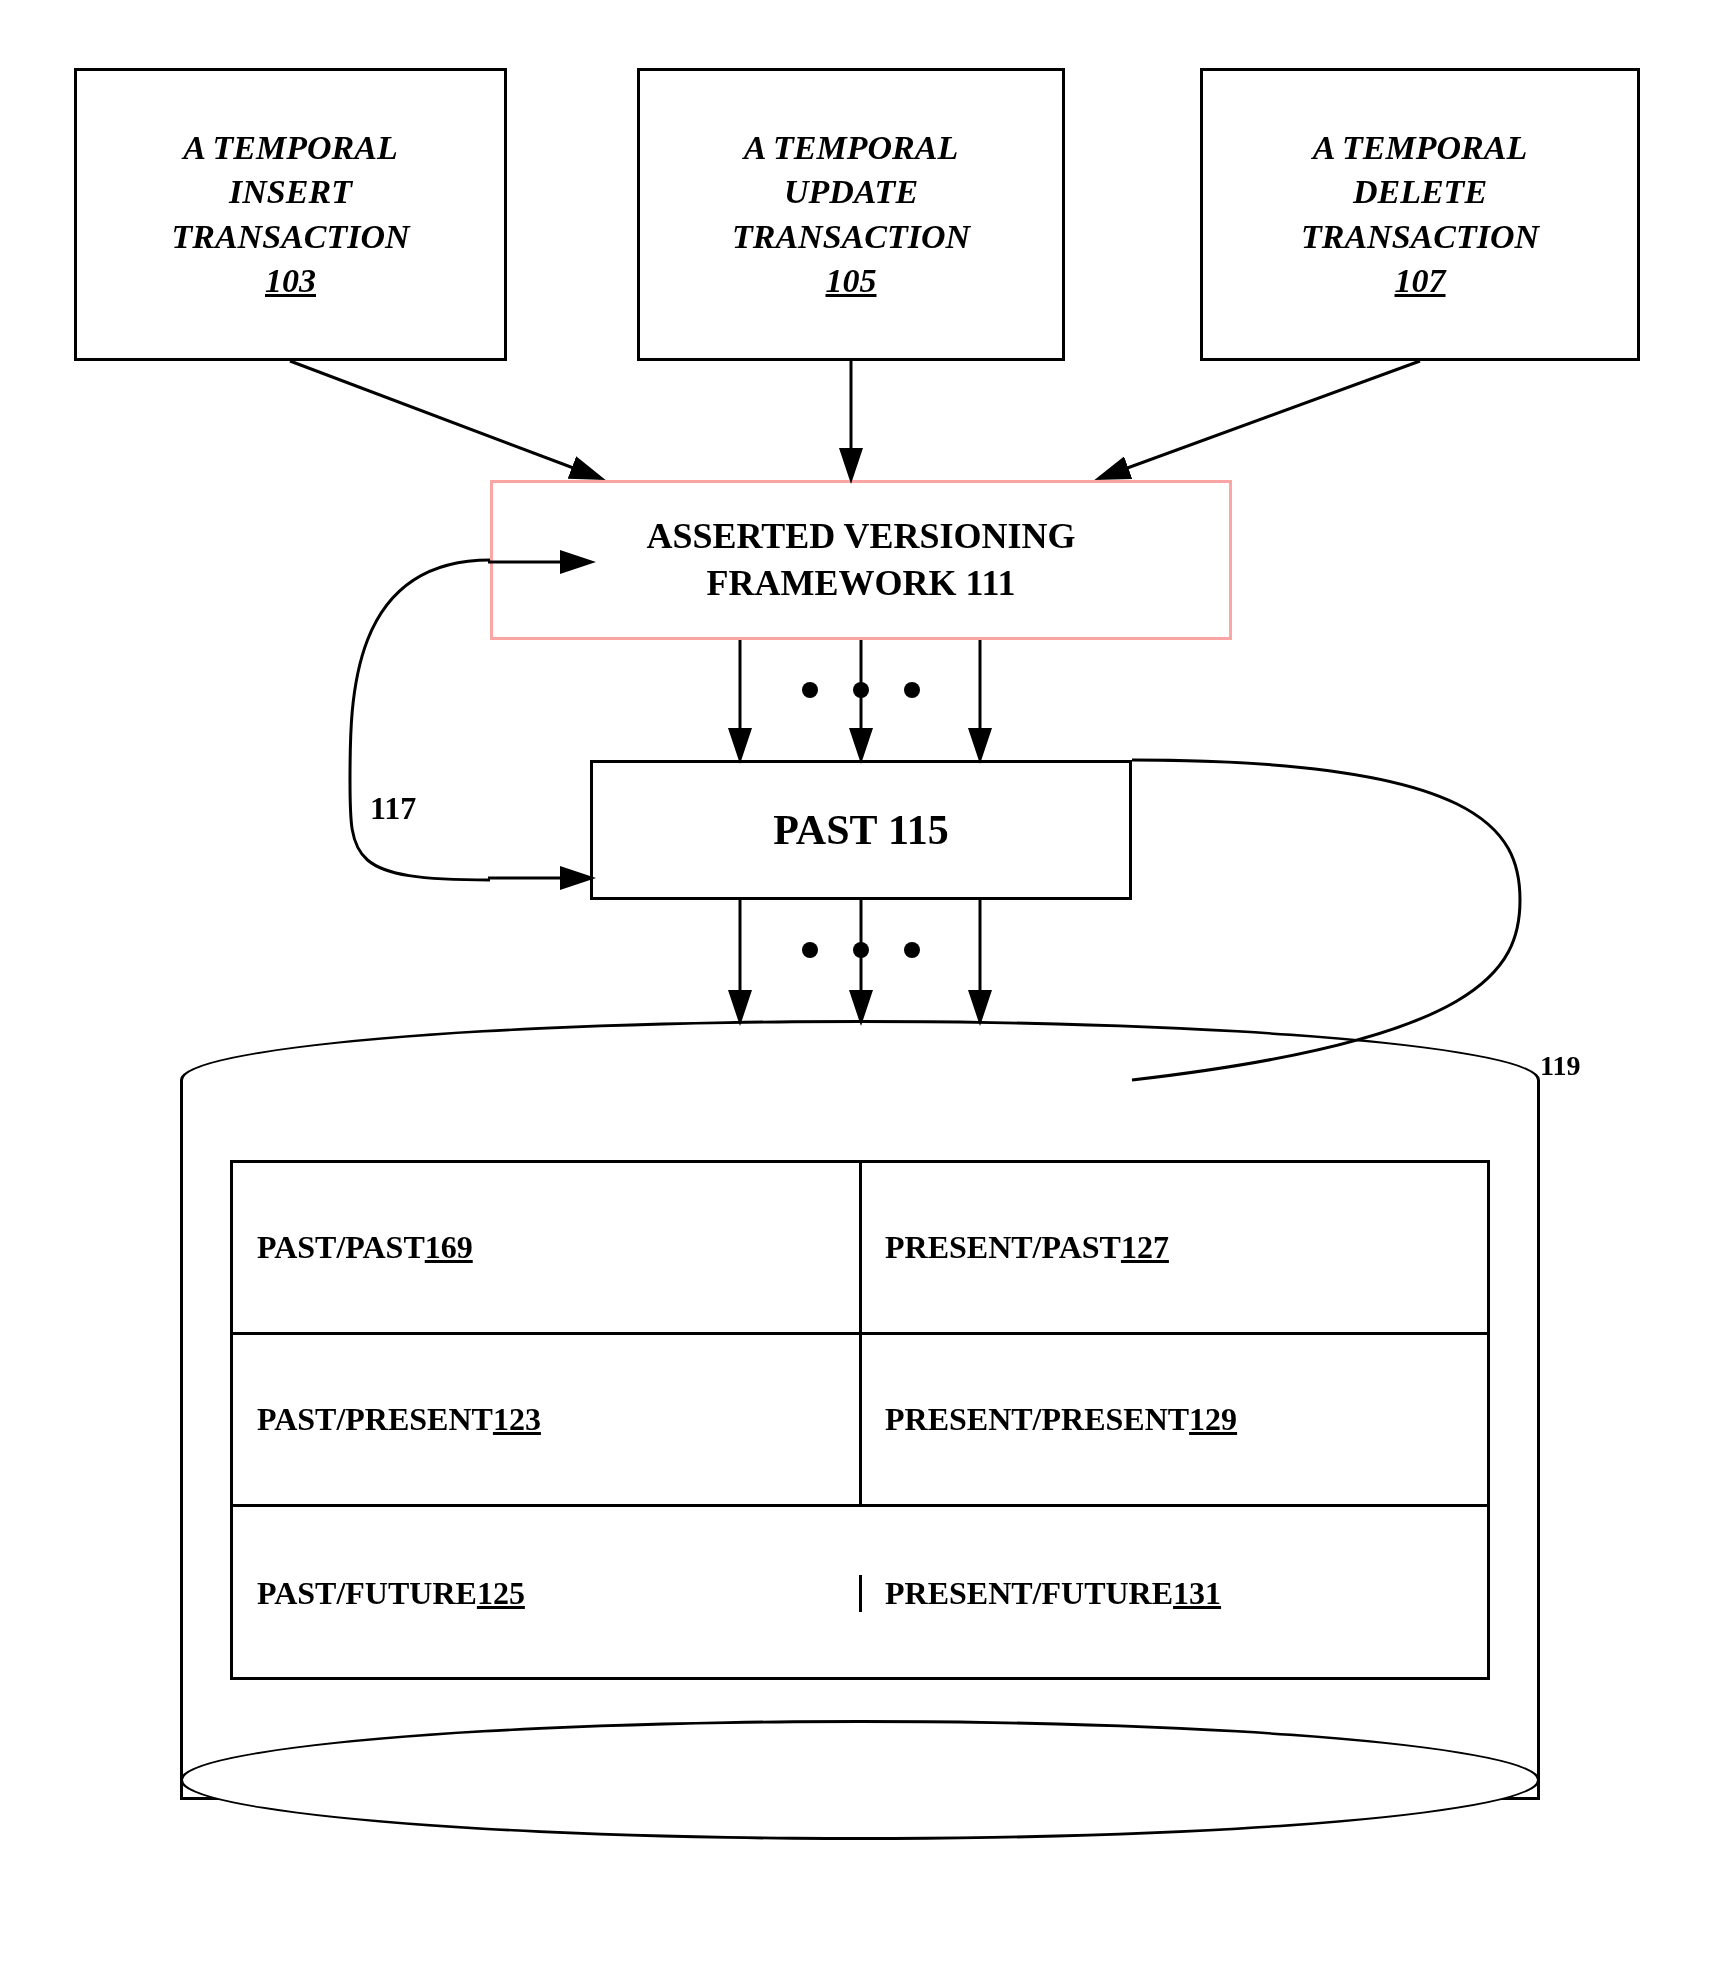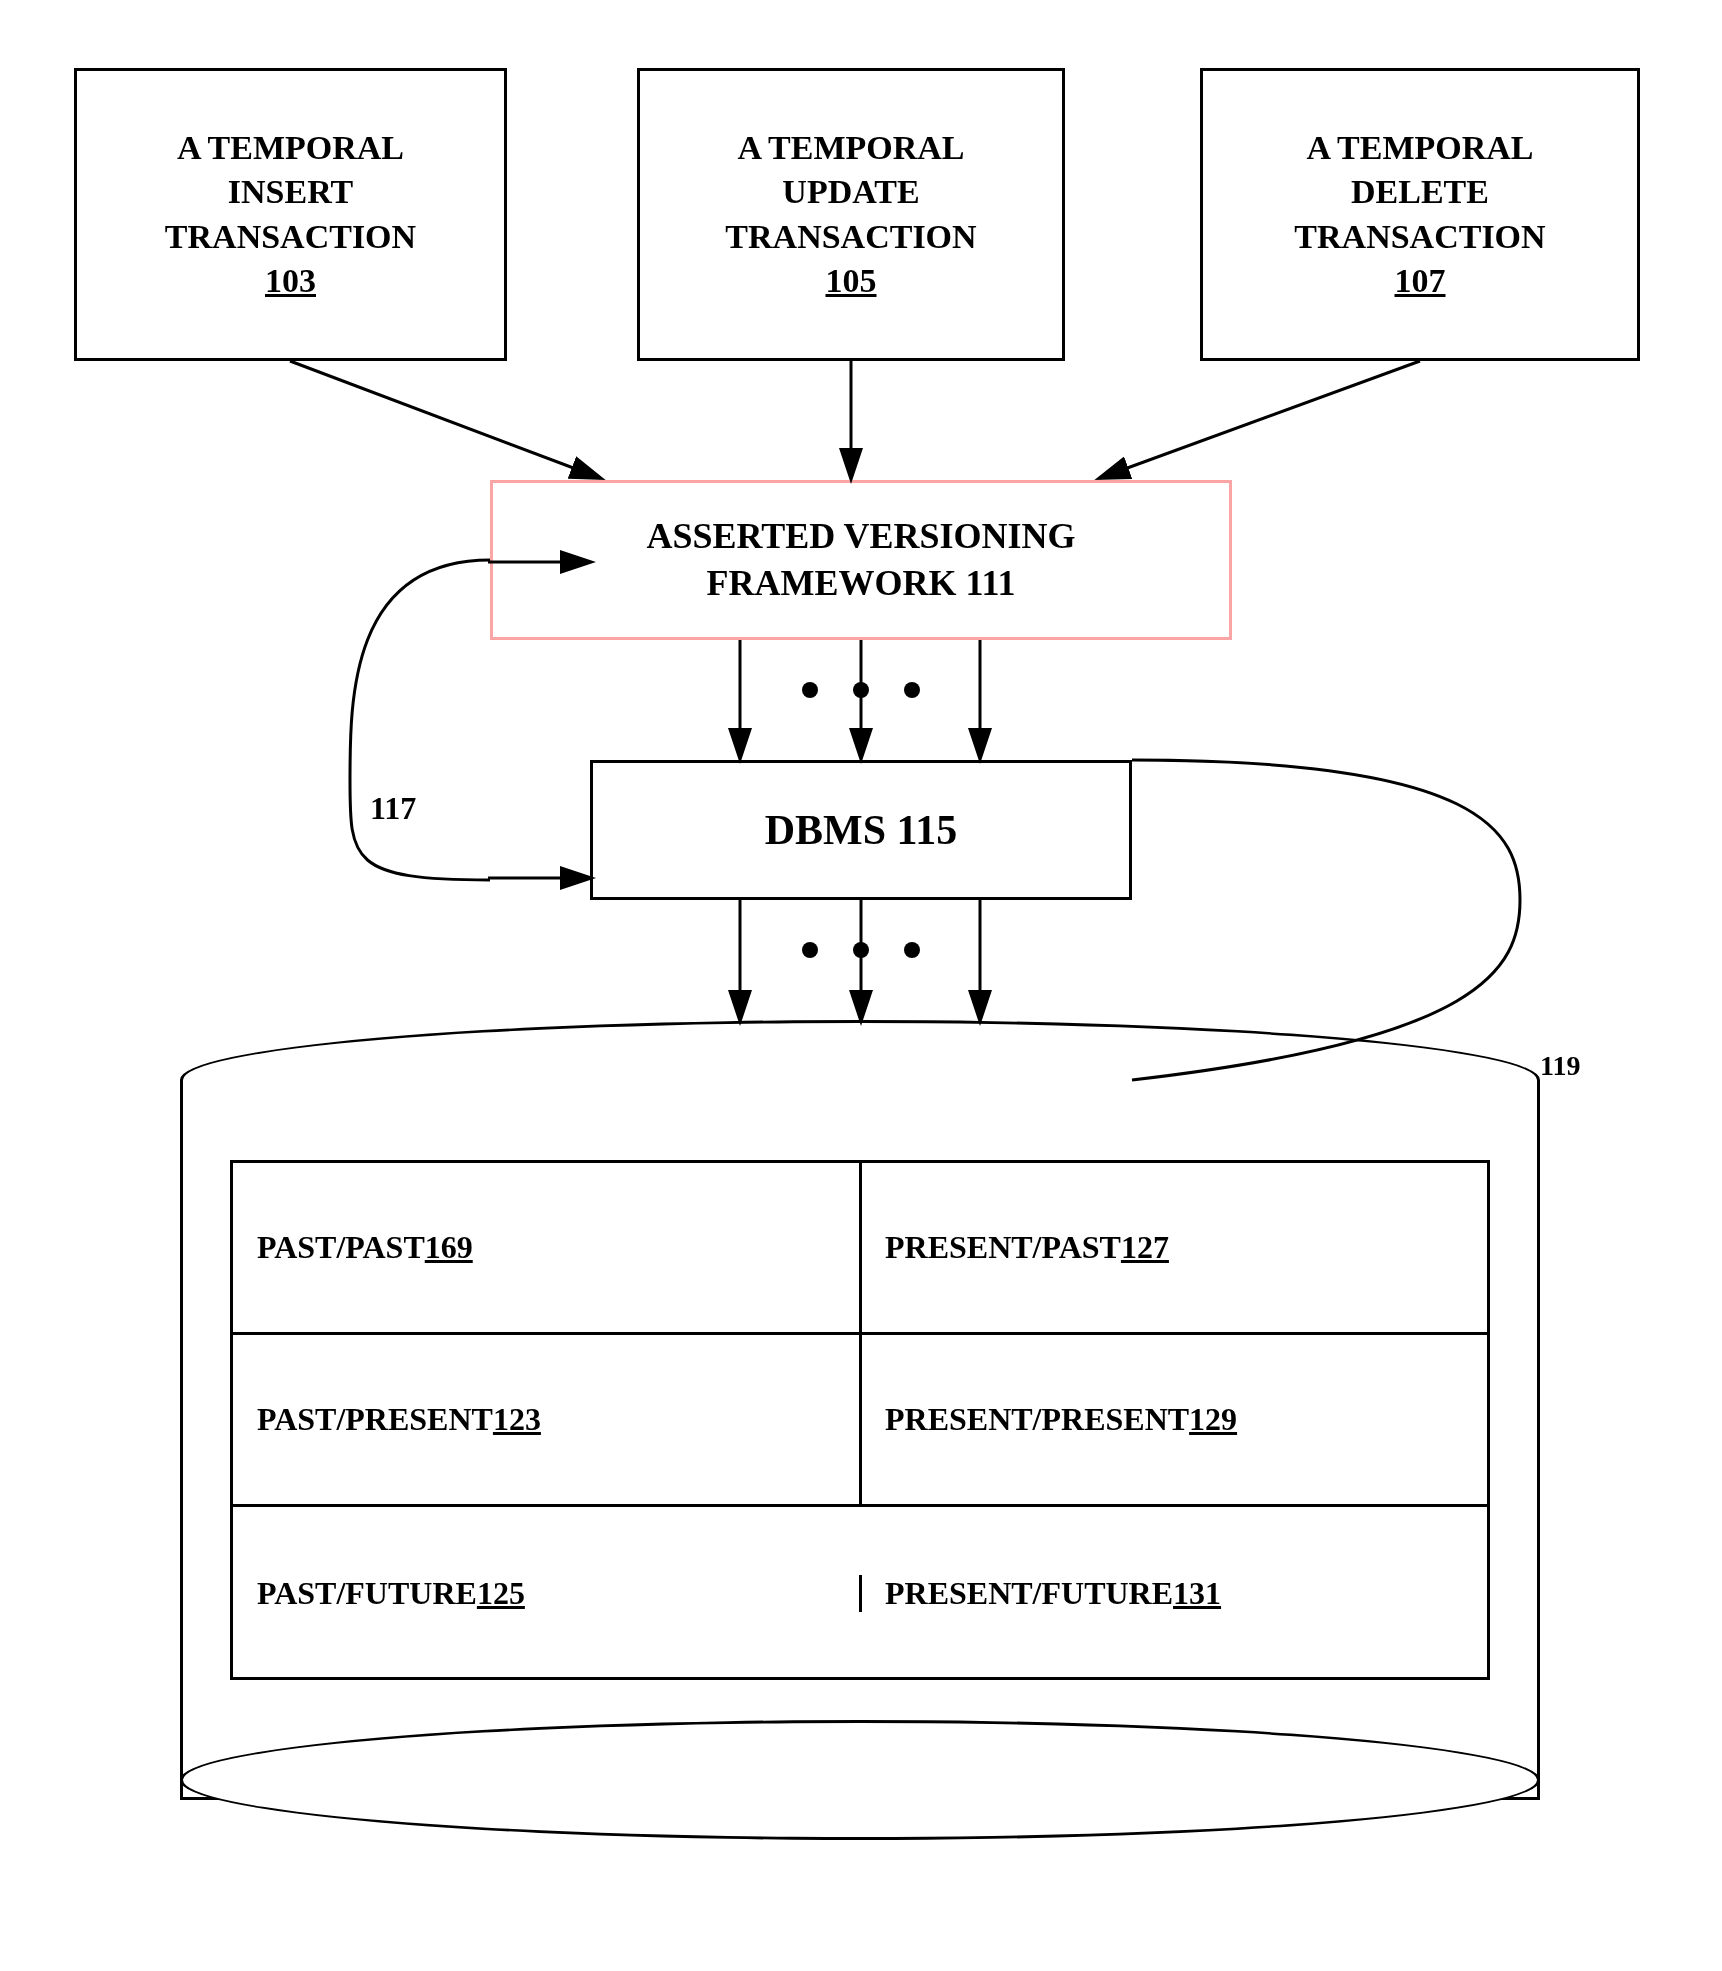--- a/index.html
+++ b/index.html
@@ -26,20 +26,21 @@
       background: #fff;
       display: flex;
       flex-direction: column;
       align-items: center;
       justify-content: center;
       text-align: center;
       font-size: 34px;
       font-weight: bold;
       padding: 16px 20px;
       line-height: 1.3;
+      font-style: italic;
     }
 
     .transaction-box .ref-num {
       text-decoration: underline;
     }
 
     
     .box-insert {
       left: 74px;
       top: 68px;
@@ -235,21 +236,21 @@
   <div class="box-avf">
     <div>ASSERTED VERSIONING</div>
     <div>
       <span>FRAMEWORK</span>
       <span> </span>
       <span class="ref-num">111</span>
     </div>
   </div>
 
   <div class="box-dbms">
-    <span>DBMS</span>
+    <span>PAST</span>
     <span>&nbsp;</span>
     <span class="ref-num">115</span>
   </div>
 
   <div class="db-cylinder">
     <div class="cylinder-top"></div>
     <div class="cylinder-body"></div>
     <div class="cylinder-bottom-ellipse"></div>
   </div>
 

